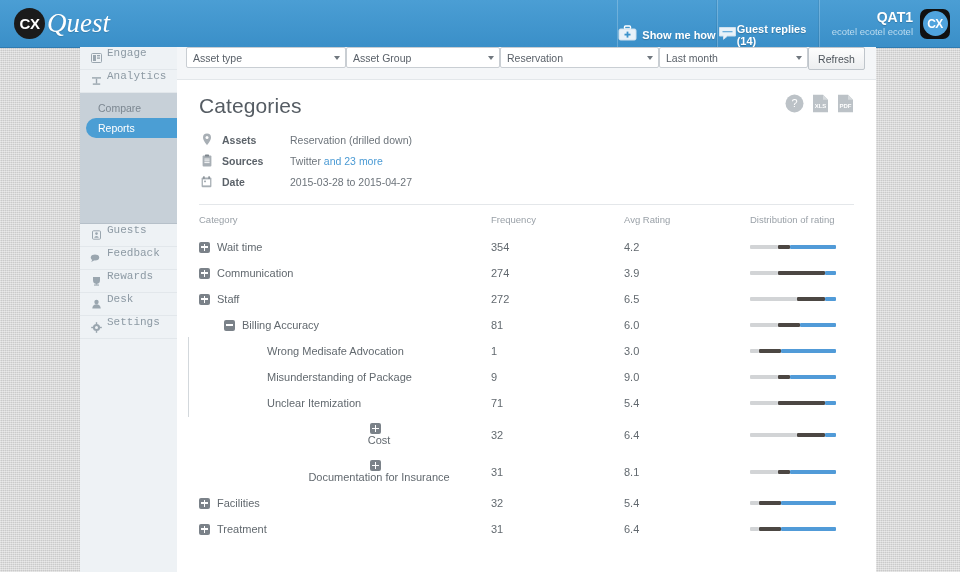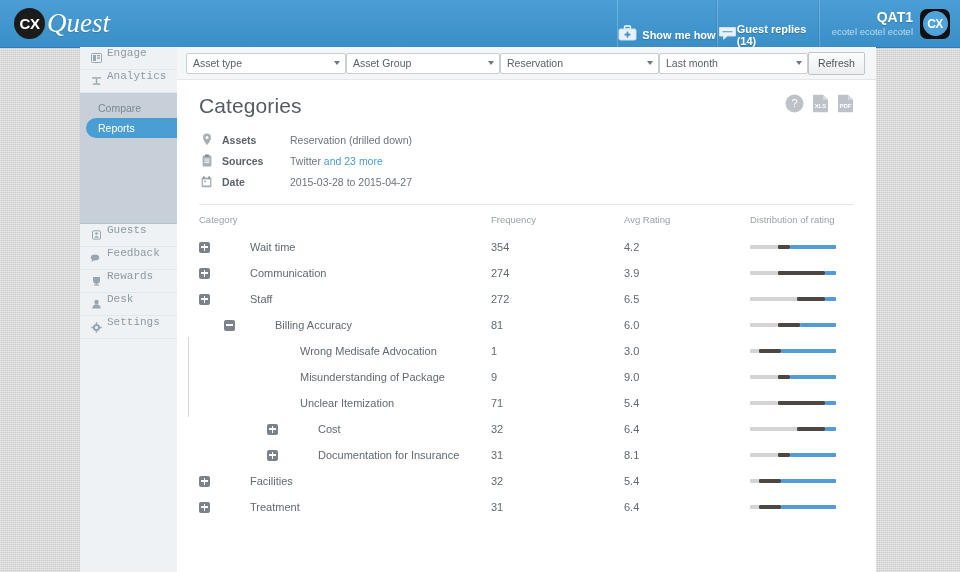--- a/index.html
+++ b/index.html
@@ -79,21 +79,21 @@
     border-top-left-radius:10px;border-bottom-left-radius:10px;
     margin-left:6px;padding-left:12px;
   }
 
   
   .content{
     position:absolute;left:177px;top:47px;width:699px;height:525px;background:#fff;
   }
   .filterbar{
     height:32px;background:#f4f6f8;border-bottom:1px solid #e3e7ea;
-    display:flex;align-items:center;padding:0 9px;gap:0;
+    display:flex;align-items:flex-start;padding:0 9px;gap:0;
   }
   .sel{
     position:relative;height:19px;border:1px solid #c9ced3;background:#fff;border-radius:2px;
     display:flex;align-items:center;padding:0 16px 0 6px;font-size:10.5px;color:#5a6169;cursor:pointer;
   }
   .sel.w1{width:136px;}
   .sel.w2{width:130px;}
   .sel.w3{width:135px;}
   .sel.w4{width:125px;}
   .caret{
@@ -125,36 +125,36 @@
   table.rpt th{
     text-align:left;font-weight:normal;font-size:9.5px;color:#9aa1a8;
     padding:7px 0 9px 0;
   }
   table.rpt td{font-size:11px;color:#62696f;padding:7px 0;vertical-align:middle;}
   th.c-cat,td.c-cat{width:292px;}
   th.c-freq,td.c-freq{width:133px;}
   th.c-rate,td.c-rate{width:126px;}
   th.c-dist,td.c-dist{width:auto;}
 
-  .cat-cell{display:flex;align-items:center;position:relative;gap:33px;}
+  .cat-cell{display:flex;align-items:center;position:relative;}
   .tog{
     width:11px;height:11px;border-radius:2px;background:#7b8289;
     display:inline-flex;align-items:center;justify-content:center;margin-right:7px;flex:none;
     position:relative;cursor:pointer;
   }
   .tog::before{content:"";position:absolute;width:7px;height:1.6px;background:#fff;}
   .tog.plus::after{content:"";position:absolute;width:1.6px;height:7px;background:#fff;}
   .tog-spacer{width:18px;flex:none;}
   .tree-line{
     position:absolute;left:-11px;top:-8px;bottom:-8px;width:1px;background:#d3d8dc;
   }
   .ind-1{padding-left:0;}
   .ind-2{padding-left:25px;}
   .ind-3{padding-left:50px;}
-  .ind-4{padding-left:68px;}
+  .ind-4{padding-left:68px;flex-direction:column;}
 
   .dist{width:86px;height:4px;display:flex;align-items:center;}
   .dist i{display:block;height:4px;border-radius:1px;}
   .seg-a{background:#d2d4d6;}
   .seg-b{background:#4c4743;}
   .seg-c{background:#519bd8;}
 </style>
 </head>
 <body>
 

